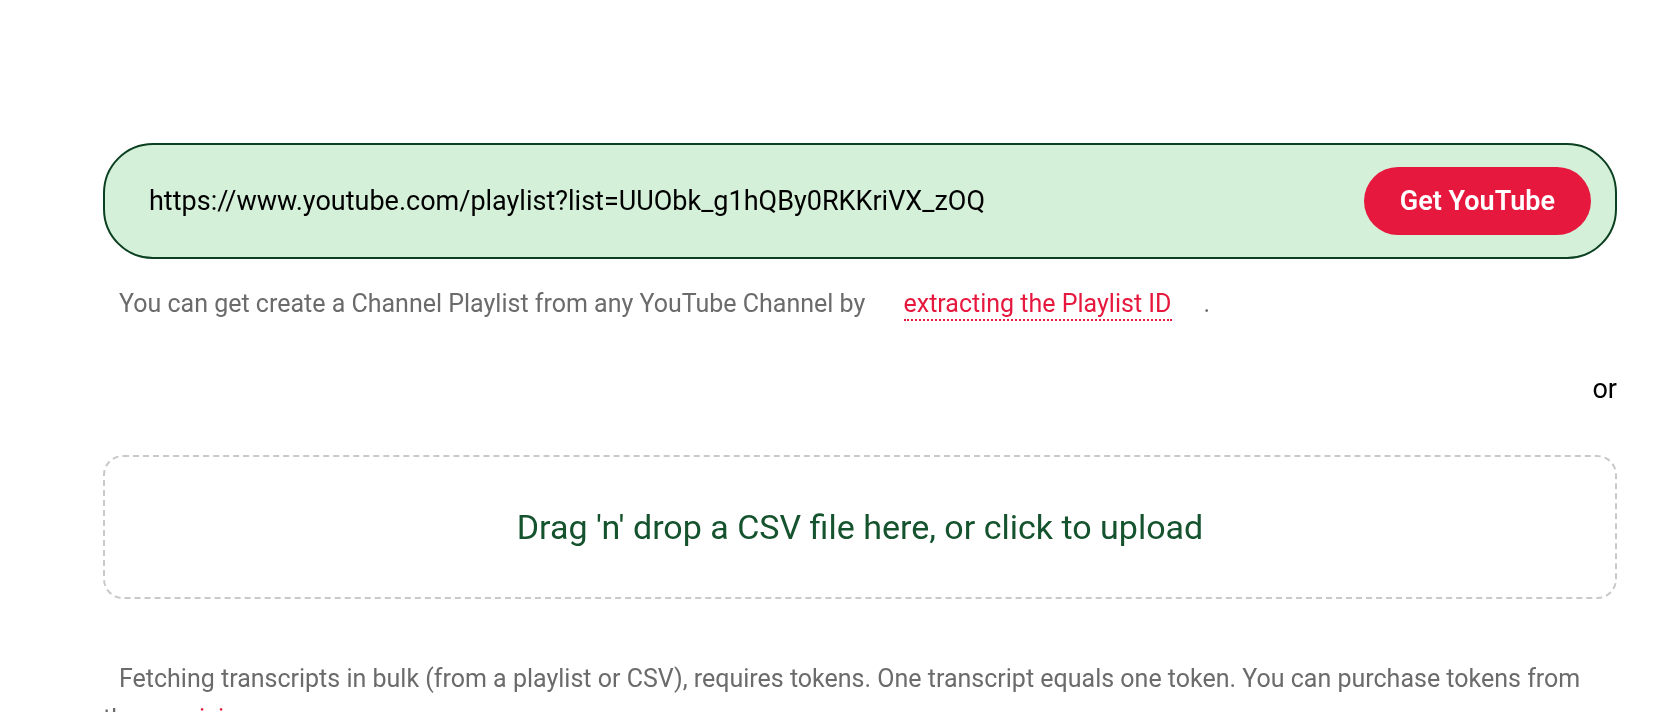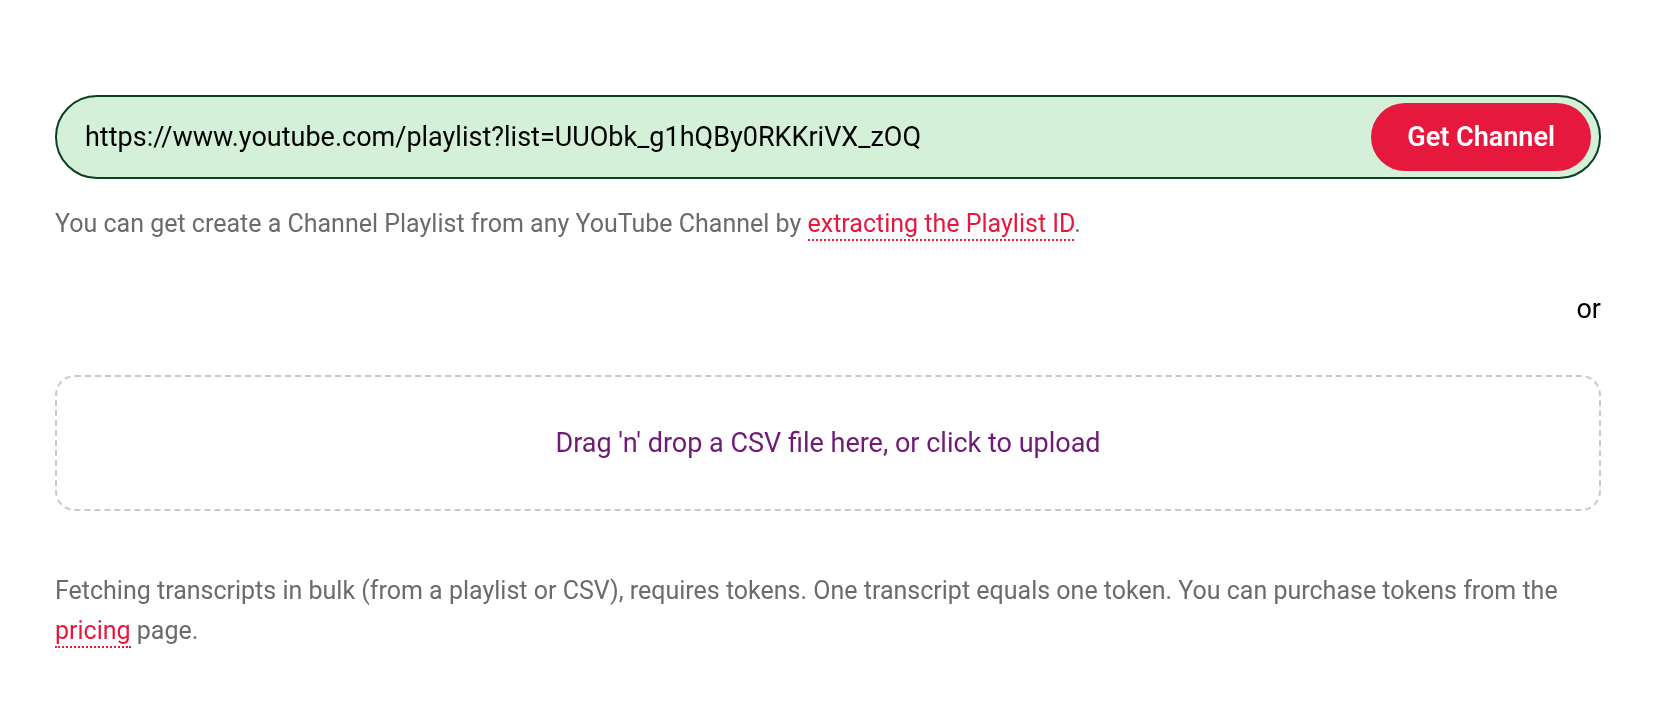--- a/index.html
+++ b/index.html
@@ -1,17 +1,17 @@
 <!DOCTYPE html>
 <html><head>
   <meta charset="utf-8">
   <style>
     * {
       box-sizing: border-box;
-      margin: 0;
+      margin: 16px;
       padding: 0;
     }
     body {
       font-family: -apple-system, BlinkMacSystemFont, "Segoe UI", Roboto, Helvetica, Arial, sans-serif;
       background: #ffffff;
       padding: 95px 55px 55px 55px;
       width: 1656px;
     }
     .input-row {
       display: flex;
@@ -59,37 +59,37 @@
       text-align: right;
       font-size: 27px;
       color: #000;
       margin-bottom: 50px;
     }
     .dropzone {
       border: 2px dashed #c9c9c9;
       border-radius: 20px;
       padding: 50px 20px;
       text-align: center;
-      font-size: 27px;
-      color: #701a75;
+      font-size: 34px;
+      color: #14532d;
       cursor: pointer;
       margin-bottom: 60px;
     }
     .footer-text {
       font-size: 25px;
       color: #6b6b6b;
       line-height: 1.6;
     }
   </style>
 </head>
 <body>
 
 <div class="input-row">
   <input type="text" class="url-input" value="https://www.youtube.com/playlist?list=UUObk_g1hQBy0RKKriVX_zOQ" style="">
-  <button class="get-btn">Get Channel</button>
+  <button class="get-btn">Get YouTube</button>
 </div>
 
 <p class="helper-text">
   <span>You can get create a Channel Playlist from any YouTube Channel by </span><a href="#" class="link">extracting the Playlist ID</a><span>.</span>
 </p>
 
 <div class="or">or</div>
 
 <div class="dropzone">
   <span>Drag 'n' drop a CSV file here, or click to upload</span>

